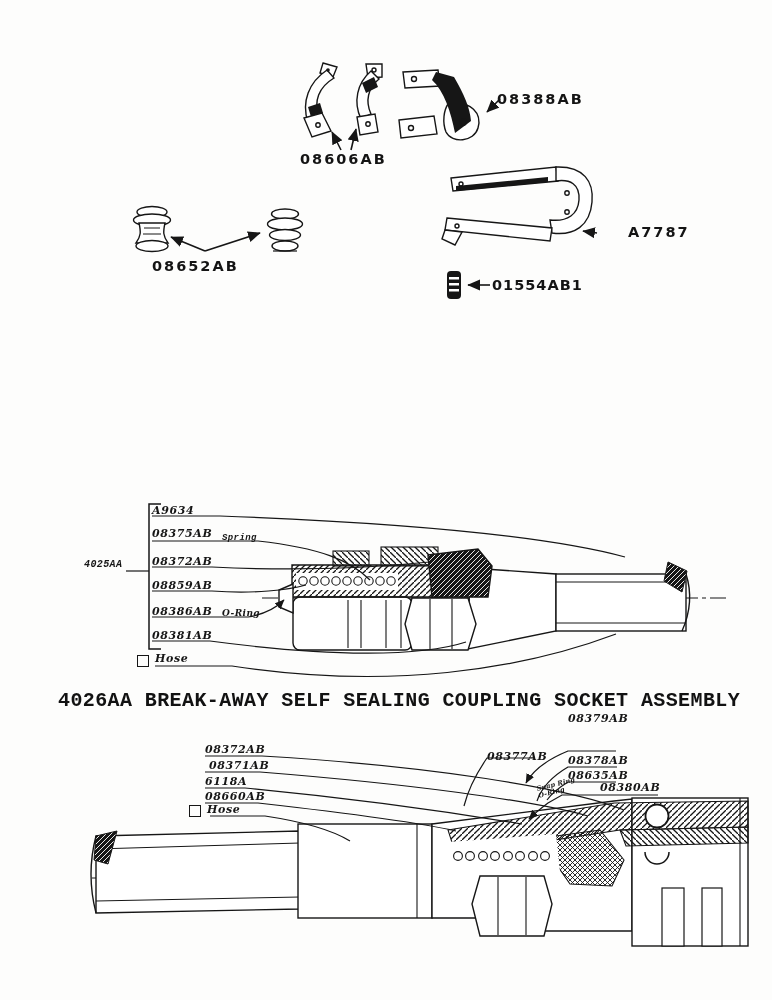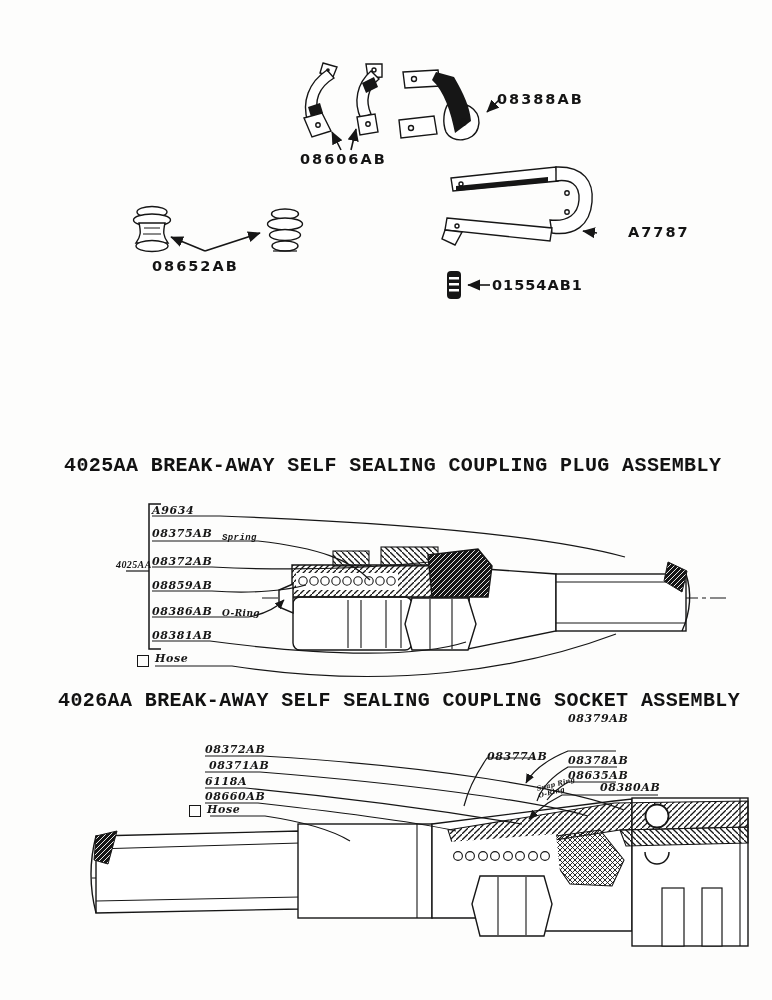--- a/index.html
+++ b/index.html
@@ -7,22 +7,22 @@
           font-family:"Liberation Sans", sans-serif; }
   .page svg { position:absolute; left:0; top:0; }
   .title { position:absolute; font-family:"Liberation Mono", monospace; font-weight:700;
            font-size:20px; letter-spacing:0.4px; color:#121212; white-space:nowrap; }
   .partlabel { position:absolute; font-family:"DejaVu Sans", sans-serif; font-weight:700;
            font-size:14.5px; letter-spacing:2px; color:#141414; white-space:nowrap; }
   .hand { position:absolute; font-family:"DejaVu Serif", serif; font-style:italic; font-weight:700;
            font-size:11px; letter-spacing:0.6px; color:#161616; white-space:nowrap; }
   .hand-note { position:absolute; font-family:"DejaVu Serif", serif; font-style:italic; font-weight:700;
            font-size:9px; letter-spacing:0.4px; color:#161616; white-space:nowrap; }
-  .hand-sm { position:absolute; font-family:Liberation Serif, serif; font-style:italic; font-weight:700;
-           font-size:10px; letter-spacing:0.4px; color:#161616; white-space:nowrap;margin-left:32px; }
+  .hand-sm { position:absolute; font-family:Liberation Mono, monospace; font-style:italic; font-weight:700;
+           font-size:10px; letter-spacing:0.4px; color:#161616; white-space:nowrap; }
   .checkbox { position:absolute; width:10px; height:10px; border:1.6px solid #161616; background:transparent; }
   .tiny-note { position:absolute; font-family:"DejaVu Serif", serif; font-style:italic; font-weight:700;
            font-size:6.5px; line-height:7px; letter-spacing:0.2px; color:#161616;
            transform:rotate(-14deg); transform-origin:left top; white-space:nowrap; }
 </style>
 </head>
 <body>
 
 <div class="page">
 
@@ -210,21 +210,20 @@
       <path d="M 658 795 L 562 795 L 548 803 C 540 809, 534 814, 529 819" marker-end="url(#ah)"></path>
     </g>
   </svg>
 
   <span class="partlabel" style="left:300px; top:151px;">08606AB</span>
   <span class="partlabel" style="left:497px; top:91px;">08388AB</span>
   <span class="partlabel" style="left:152px; top:258px;">08652AB</span>
   <span class="partlabel" style="left:598px; top:224px;margin-left:30px;">A7787</span>
   <span class="partlabel" style="left:492px; top:277px; letter-spacing:1px;">01554AB1</span>
 
-  <span class="title" style="left:64px; top:454px;">4025AA BREAK-AWAY SELF SEALING COUPLING PLUG ASSEMBLY</span>
   <span class="hand-sm" style="left:84px; top:559px;">4025AA</span>
 
   <span class="hand" style="left:152px; top:504px;">A9634</span>
   <span class="hand" style="left:152px; top:527px;">08375AB</span>
   <span class="hand-note" style="left:222px; top:533px;font-family:Liberation Mono, monospace;">Spring</span>
   <span class="hand" style="left:152px; top:555px;">08372AB</span>
   <span class="hand" style="left:152px; top:579px;">08859AB</span>
   <span class="hand" style="left:152px; top:605px;">08386AB</span>
   <span class="hand-note" style="left:222px; top:608px;">O-Ring</span>
   <span class="hand" style="left:152px; top:629px;">08381AB</span>

